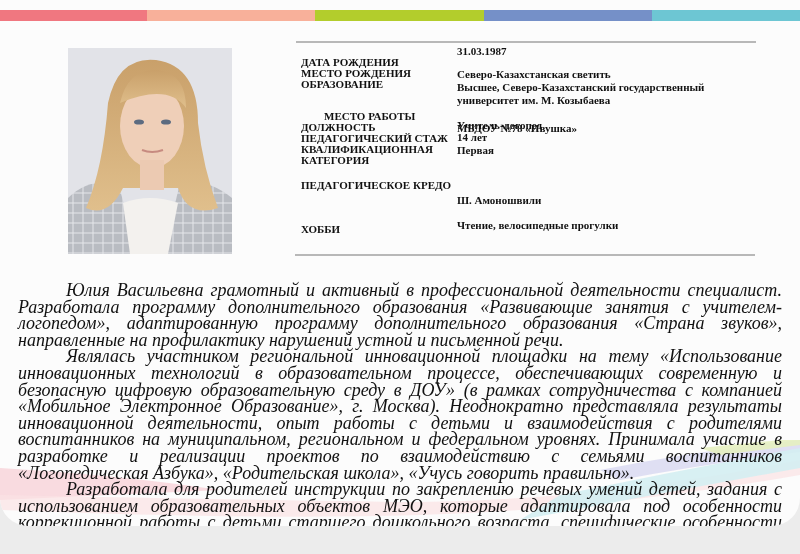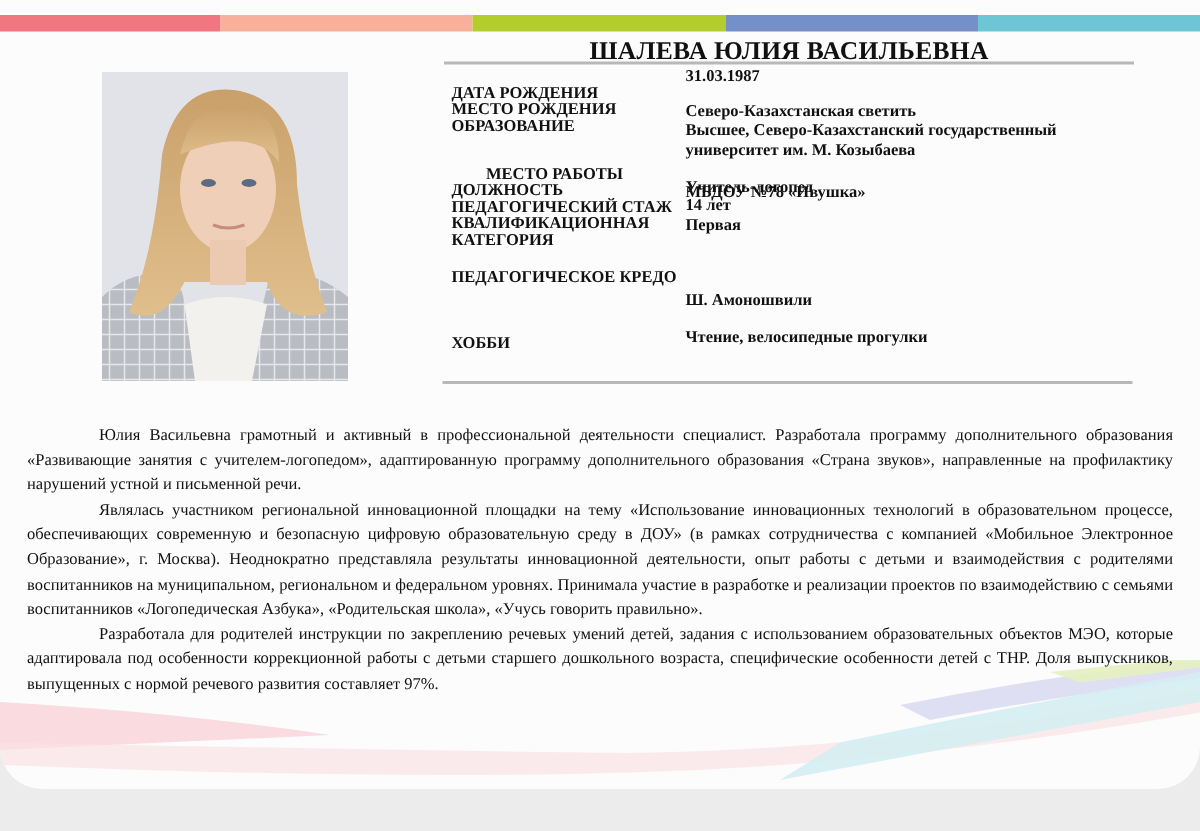--- a/index.html
+++ b/index.html
@@ -23,39 +23,38 @@
   .hr { position:absolute; height:2px; background:#b8b8b8; }
   .photo {
     position:absolute; left:68px; top:48px; width:164px; height:206px;
     background:linear-gradient(180deg,#e6e7ec 0%,#dfe1e7 100%);
     overflow:hidden;
   }
   .info { position:absolute; font-size:11px; font-weight:bold; line-height:11.8px; }
   .info .row { position:absolute; white-space:nowrap; }
   .bio {
     position:absolute; left:18px; top:282px; width:764px;
-    font-size:11px; line-height:16.6px; text-align:justify;
+    font-style:italic; font-size:18px; line-height:16.6px; text-align:justify;
   }
   .bio p { margin:0; text-indent:48px; }
   .deco { position:absolute; left:0; top:440px; width:800px; height:114px; }
 </style>
 </head>
 <body>
 
 <div class="card">
 
   <div class="stripe-bar">
     <div style="width:147px;background:#f07780"></div>
     <div style="width:168px;background:#f8b09a"></div>
     <div style="width:169px;background:#b3cd2c"></div>
     <div style="width:168px;background:#7590c8"></div>
     <div style="width:148px;background:#6dc6d3"></div>
   </div>
 
-  <div class="title">ШАЛЕВА ЮЛИЯ ВАСИЛЬЕВНА</div>
   <div class="hr" style="left:296px;top:41px;width:460px;"></div>
 
   <div class="photo" title="Портрет Шалевой Юлии Васильевны">
     <svg width="164" height="206" viewBox="0 0 164 206">
       <defs>
         <linearGradient id="hair" x1="0" y1="0" x2="0" y2="1">
           <stop offset="0" stop-color="#c9a06a"></stop>
             <stop offset="1" stop-color="#e0bf8c"></stop>
         </linearGradient>
         <pattern id="plaid" width="10" height="10" patternUnits="userSpaceOnUse">

